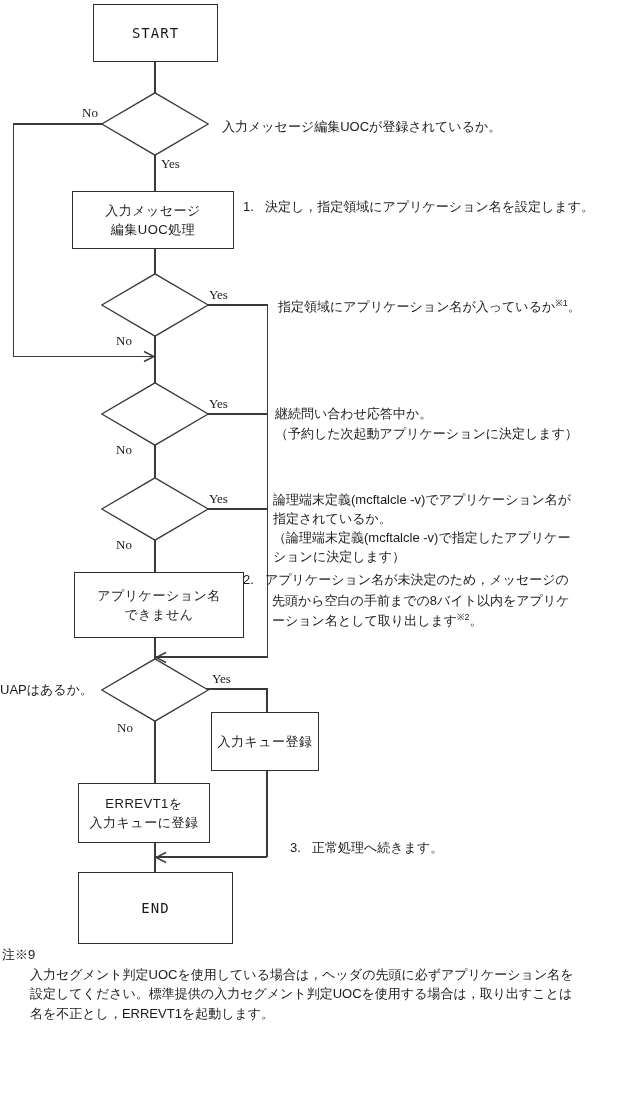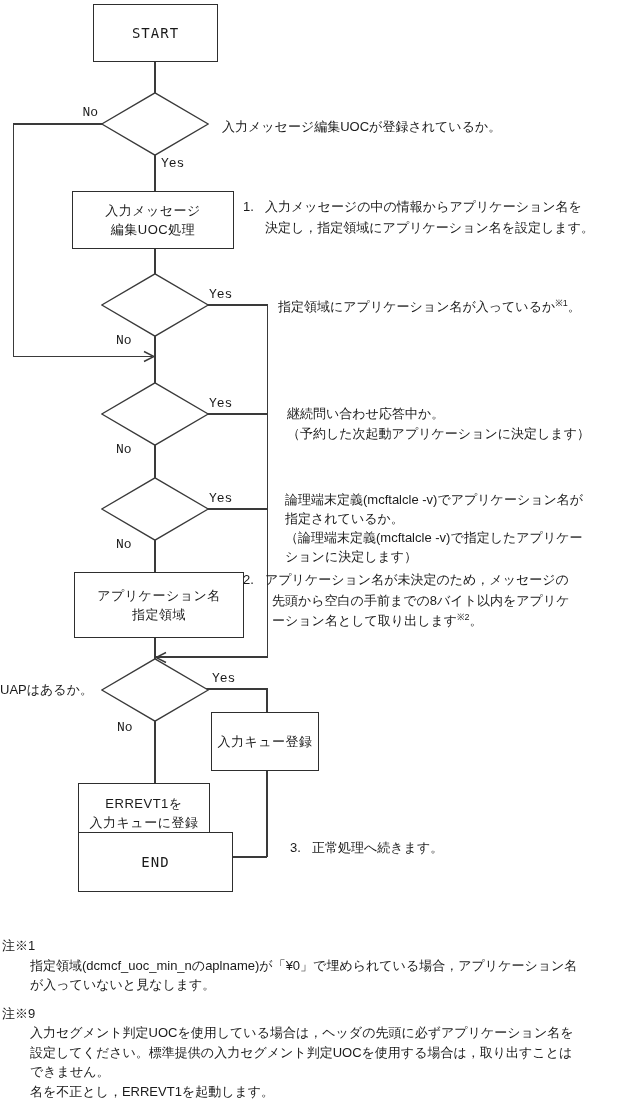--- a/index.html
+++ b/index.html
@@ -10,25 +10,25 @@
   .ln{position:absolute;background:#3a3a3a;}
   .box{
     position:absolute;background:#fff;border:1.5px solid #2e2e2e;
     display:flex;flex-direction:column;align-items:center;justify-content:center;
     text-align:right;font-size:13px;line-height:19px;letter-spacing:0.5px;
     box-sizing:border-box;z-index:3;
   }
   .term{font-family:"DejaVu Sans Mono","Liberation Mono",monospace;font-size:14px;letter-spacing:1px;}
   .dia{position:absolute;z-index:2;}
   .lbl{
-    position:absolute;font-family:Liberation Mono, monospace;
+    position:absolute;font-family:Liberation Serif, serif;
     font-size:13px;line-height:14px;z-index:4;white-space:nowrap;
   }
   .jp{position:absolute;font-size:13px;line-height:20px;white-space:nowrap;z-index:4;}
-  .jp .line{display:block;margin-left:12px;}
+  .jp .line{display:block;}
   .note{position:absolute;display:flex;font-size:13px;z-index:4;white-space:nowrap;}
   .note .marker{width:22px;flex:0 0 22px;line-height:20.5px;}
   .note .body .line{display:block;line-height:20.5px;}
   .note .body .indent2{padding-left:7px;}
   sup{font-size:9px;line-height:0;vertical-align:super;}
   .arr{position:absolute;z-index:3;}
   .fnotes{position:absolute;left:2px;top:936px;width:626px;font-size:13px;line-height:19.5px;z-index:4;}
   .fnotes .fhead{white-space:nowrap;}
   .fnotes .fbody{padding-left:28px;white-space:nowrap;}
   .fnotes .fgap{height:9px;}
@@ -90,33 +90,33 @@
     <span>START</span>
   </div>
 
   <div class="box" style="left:72px;top:191px;width:162px;height:58px">
     <span>入力メッセージ</span>
     <span>編集UOC処理</span>
   </div>
 
   <div class="box" style="left:74px;top:572px;width:170px;height:66px">
     <span>アプリケーション名</span>
-    <span>指定領域</span>
+    <span>できません</span>
   </div>
 
   <div class="box" style="left:211px;top:712px;width:108px;height:59px">
     <span>入力キュー登録</span>
   </div>
 
   <div class="box" style="left:78px;top:783px;width:132px;height:60px">
     <span>ERREVT1を</span>
     <span>入力キューに登録</span>
   </div>
 
-  <div class="box term" style="left:78px;top:832px;width:155px;height:60px">
+  <div class="box term" style="left:78px;top:872px;width:155px;height:72px">
     <span>END</span>
   </div>
 
   <div class="lbl" style="left:70px;top:106px;width:28px;text-align:right">No</div>
   <div class="lbl" style="left:161px;top:157px">Yes</div>
   <div class="lbl" style="left:209px;top:288px">Yes</div>
   <div class="lbl" style="left:116px;top:334px">No</div>
   <div class="lbl" style="left:209px;top:397px">Yes</div>
   <div class="lbl" style="left:116px;top:443px">No</div>
   <div class="lbl" style="left:209px;top:492px">Yes</div>
@@ -144,21 +144,20 @@
     <span class="line">ションに決定します）</span>
   </div>
 
   <div class="jp" style="left:0px;top:680px;width:98px;">
     <span>UAPはあるか。</span>
   </div>
 
   <div class="note" style="left:243px;top:197px">
     <span class="marker">1.</span>
     <span class="body">
-      <span class="line">入力メッセージの中の情報からアプリケーション名を</span>
       <span class="line">決定し，指定領域にアプリケーション名を設定します。</span>
     </span>
   </div>
 
   <div class="note" style="left:243px;top:570px">
     <span class="marker">2.</span>
     <span class="body">
       <span class="line">アプリケーション名が未決定のため，メッセージの</span>
       <span class="line indent2">先頭から空白の手前までの8バイト以内をアプリケ</span>
       <span class="line indent2"><span>ーション名として取り出します</span><sup>※2</sup><span>。</span></span>
@@ -166,32 +165,24 @@
   </div>
 
   <div class="note" style="left:290px;top:838px">
     <span class="marker">3.</span>
     <span class="body">
       <span class="line">正常処理へ続きます。</span>
     </span>
   </div>
 
   <div class="fnotes">
-    <div>
-      <div class="fhead">注※1</div>
-      <div class="fbody">
-        <div>指定領域(dcmcf_uoc_min_nのaplname)が「¥0」で埋められている場合，アプリケーション名</div>
-        <div>が入っていないと見なします。</div>
-      </div>
-    </div>
     <div class="fgap"></div>
     <div>
       <div class="fhead">注※9</div>
       <div class="fbody">
         <div>入力セグメント判定UOCを使用している場合は，ヘッダの先頭に必ずアプリケーション名を</div>
         <div>設定してください。標準提供の入力セグメント判定UOCを使用する場合は，取り出すことは</div>
-        <div>できません。</div>
         <div>名を不正とし，ERREVT1を起動します。</div>
       </div>
     </div>
   </div>
 
 </div>
 
 </body></html>

